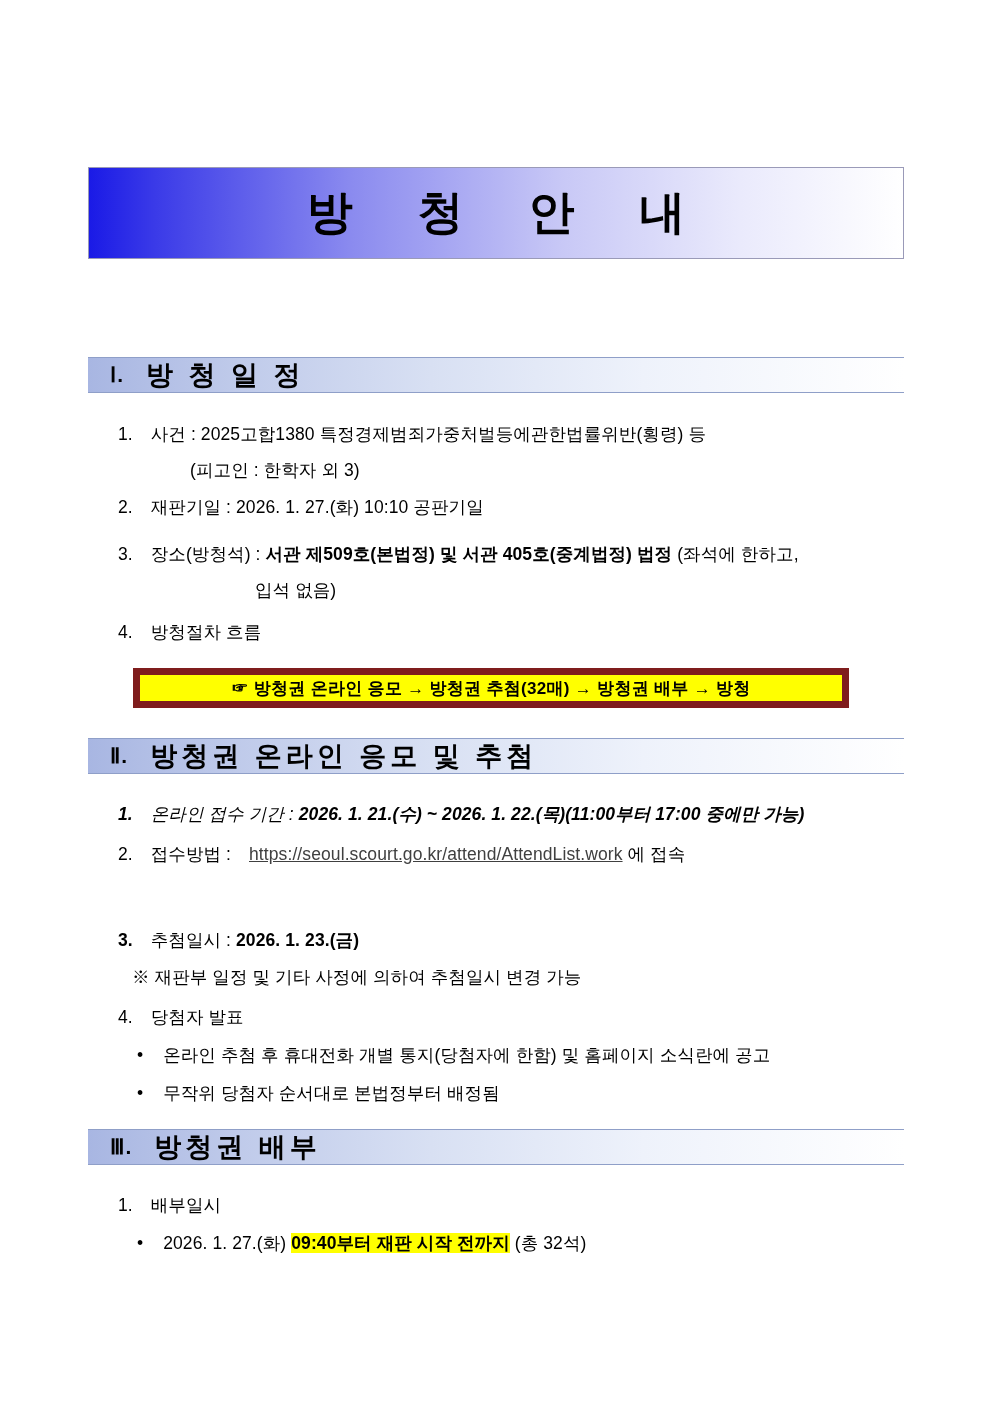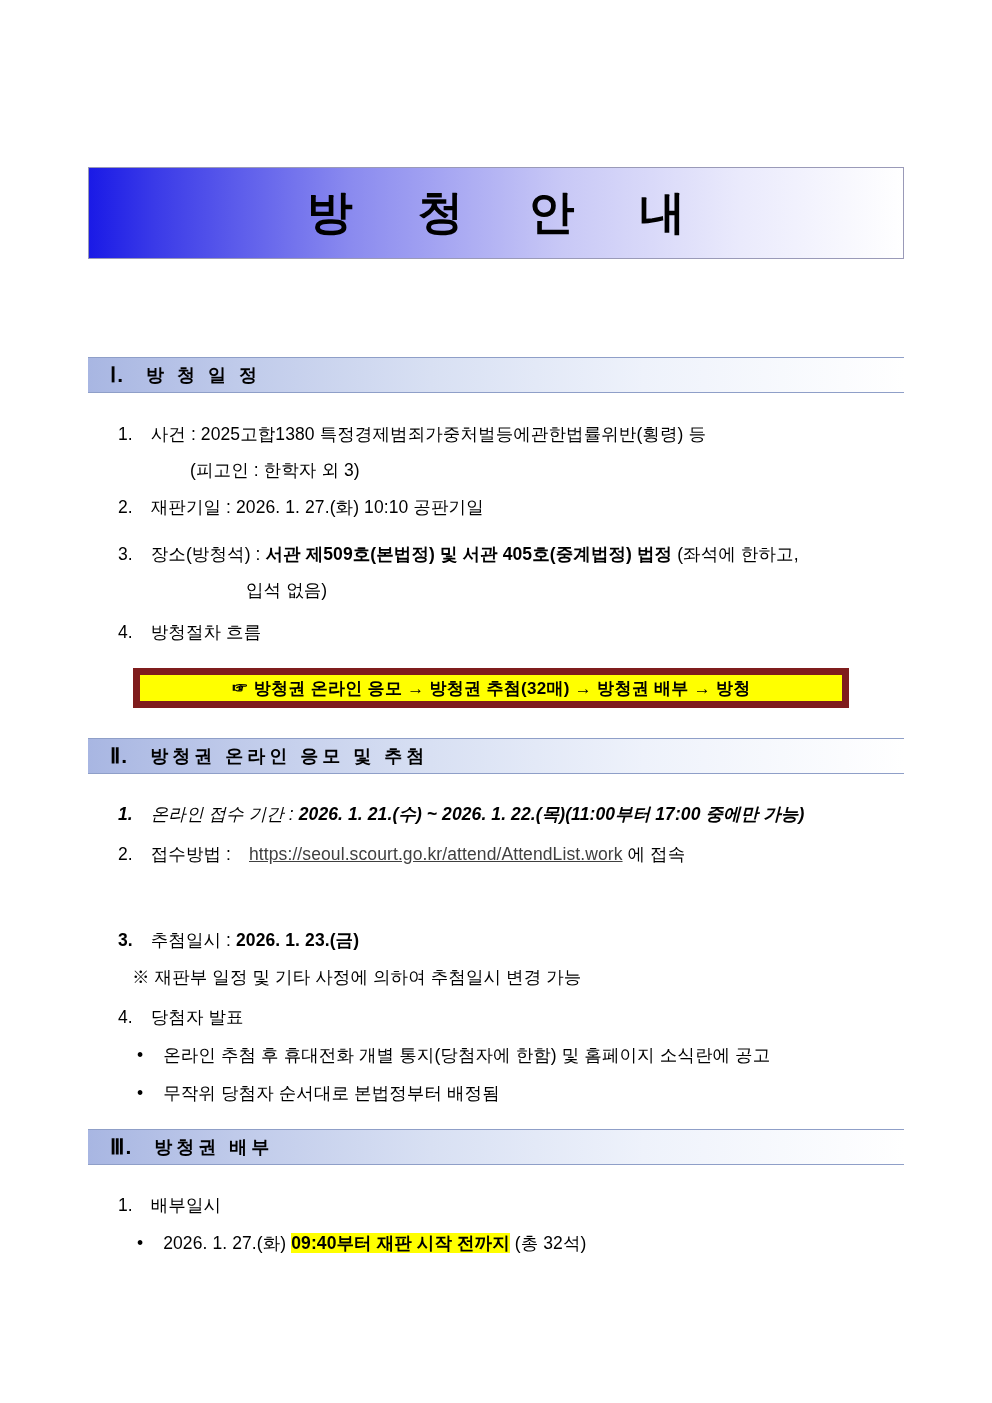--- a/index.html
+++ b/index.html
@@ -63,21 +63,21 @@
     align-items: center;
   }
   .section-num {
     font-size: 21px;
     font-weight: bold;
     letter-spacing: 1px;
     margin-left: 22px;
     color: #000000;
   }
   .section-title {
-    font-size: 18px;
+    font-size: 27px;
     font-weight: bold;
     letter-spacing: 4px;
     margin-left: 22px;
     color: #000000;
     text-align: right;
   }
 
   
   .line {
     position: absolute;
@@ -145,21 +145,21 @@
   </div>
 
   <div class="line indent-num" style="top:542px;">
     <span>3.</span>
     <span style="display:inline-block;width:8px;"></span>
     <span>장소(방청석) : </span>
     <span class="b">서관 제509호(본법정) 및 서관 405호(중계법정) 법정</span>
     <span>(좌석에 한하고,</span>
   </div>
 
-  <div class="line" style="left:246px; top:578px;">
+  <div class="line" style="left:255px; top:578px;">
     <span>입석 없음)</span>
   </div>
 
   <div class="line indent-num" style="top:620px;">
     <span>4.</span>
     <span style="display:inline-block;width:8px;"></span>
     <span>방청절차 흐름</span>
   </div>
 
   <div class="flow-box">

